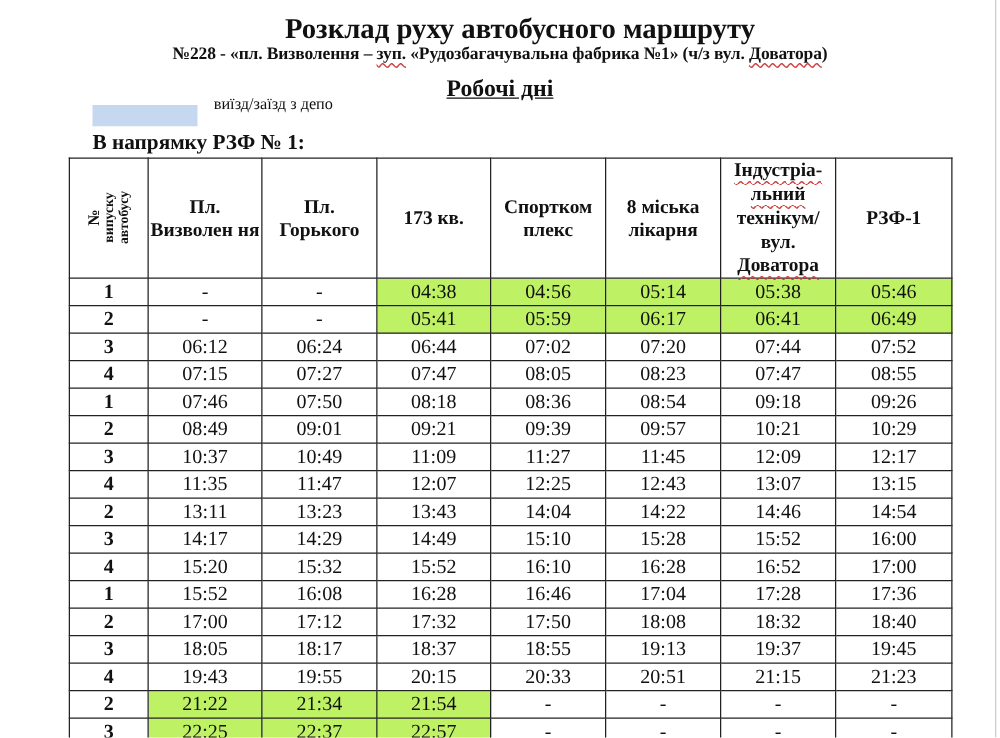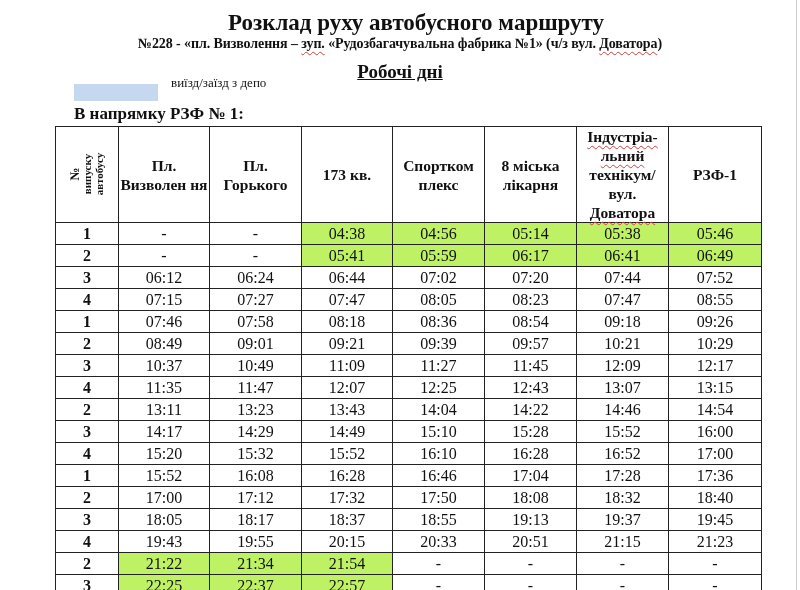--- a/index.html
+++ b/index.html
@@ -137,21 +137,21 @@
         <td>07:27</td>
         <td>07:47</td>
         <td>08:05</td>
         <td>08:23</td>
         <td>07:47</td>
         <td>08:55</td>
       </tr>
       <tr>
         <td class="num">1</td>
         <td>07:46</td>
-        <td>07:58</td>
+        <td>07:50</td>
         <td>08:18</td>
         <td>08:36</td>
         <td>08:54</td>
         <td>09:18</td>
         <td>09:26</td>
       </tr>
       <tr>
         <td class="num">2</td>
         <td>08:49</td>
         <td>09:01</td>

